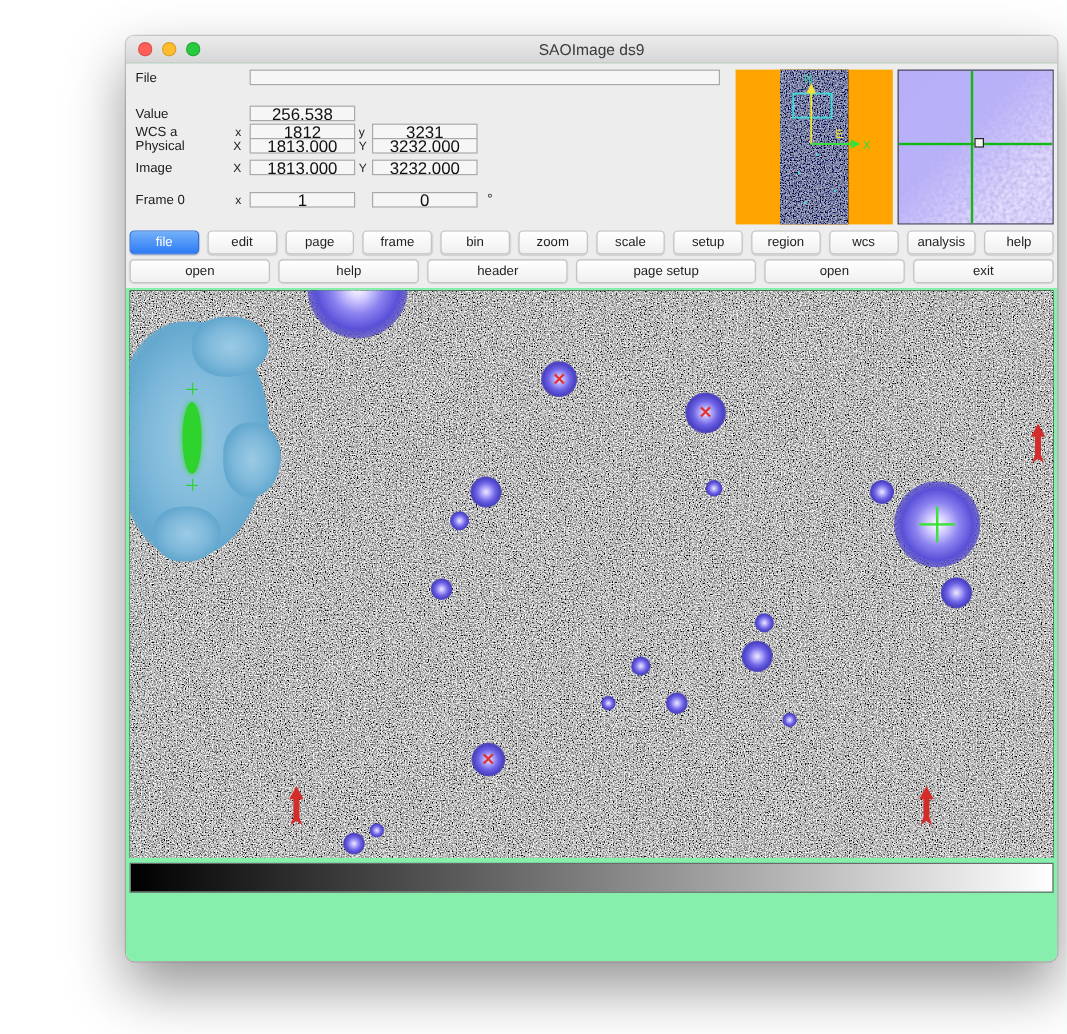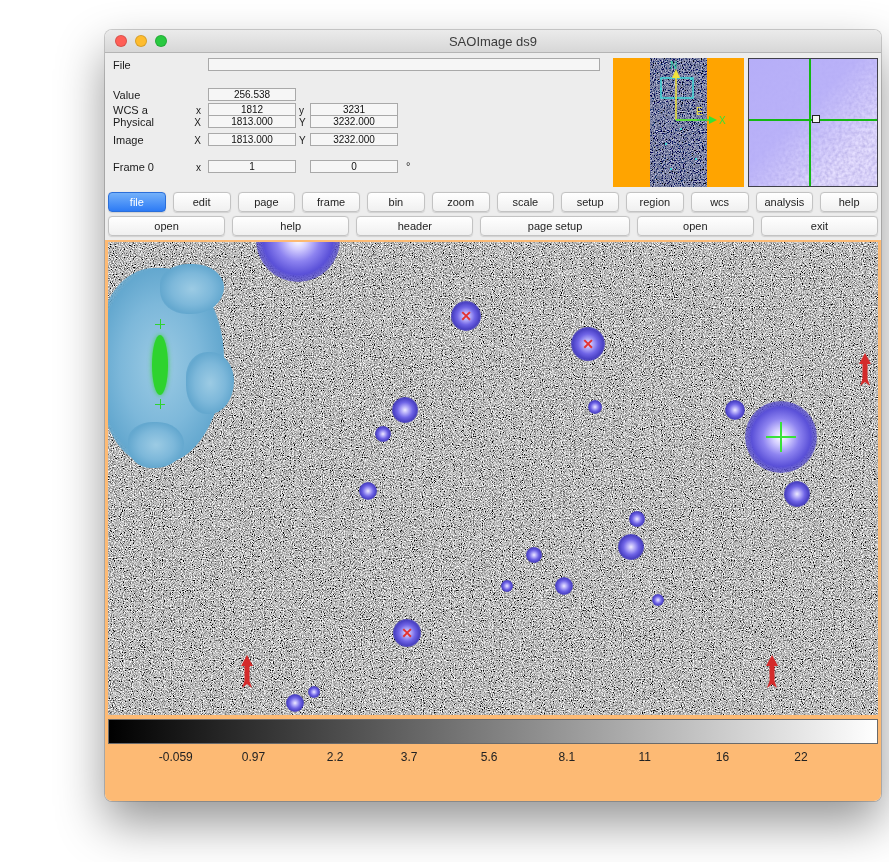--- a/index.html
+++ b/index.html
@@ -14,32 +14,32 @@
   .titlebar {
     height:23px; background:linear-gradient(#ebebeb,#d7d7d7);
     border-bottom:1px solid #b4b4b4; position:relative;
     display:flex; align-items:center; justify-content:center;
   }
   .title { font-size:13px; color:#3b3b3b; }
   .lights { position:absolute; left:10px; top:5px; display:flex; gap:8px; }
   .light { width:12px; height:12px; border-radius:50%; border:0.5px solid rgba(0,0,0,0.15); }
   .light.red { background:#ff5f57; } .light.yellow { background:#febc2e; } .light.green { background:#29c940; }
 
-  .content { position:relative; width:776px; height:748px; background:#fdba74; }
+  .content { position:relative; width:776px; height:748px; background:#86efac; }
   .header-bg { position:absolute; left:0; top:0; width:776px; height:187px; background:#ededed; }
 
   
   .irow { position:absolute; left:0; right:0; height:14px; }
   .ilabel { position:absolute; left:8px; top:1px; font-size:11px; color:#1a1a1a; }
   .xl { position:absolute; left:78px; width:18px; text-align:right; top:2px; font-size:10px; color:#1a1a1a; }
   .yl { position:absolute; left:194px; width:14px; top:2px; font-size:10px; color:#1a1a1a; }
   .deg { position:absolute; left:301px; top:0px; font-size:11px; color:#1a1a1a; }
   .ifield {
     position:absolute; top:0; height:13px; border:1px solid #a9a9a9; background:#f6f6f6;
-    font-size:10px; font-family:inherit; color:#111; padding:0 3px;
+    font-size:14px; font-family:inherit; color:#111; padding:0 3px;
   }
   .long { left:103px; width:392px; }
   .sub1 { left:103px; width:88px; text-align:center; }
   .sub2 { left:205px; width:88px; text-align:center; }
 
   
   .panner { position:absolute; left:508px; top:5px; width:131px; height:129px; background:#ffa400; overflow:hidden; }
   .panner-strip { position:absolute; left:37px; top:0; width:57px; height:129px; background:#14141c; overflow:hidden; }
   .pdot { position:absolute; width:2px; height:2px; background:#45d8d8; }
   .panner svg.compass { position:absolute; left:0; top:0; }
@@ -279,25 +279,14 @@
       </svg>
       <svg class="rarrow" style="left:132px;top:413px" viewBox="0 0 14 34">
         <path d="M7 0 L13 11 L9.5 11 L9.5 26 L12 33 L7 29 L2 33 L4.5 26 L4.5 11 L1 11 Z" fill="#d42b2b"></path>
       </svg>
       <svg class="rarrow" style="left:657px;top:413px" viewBox="0 0 14 34">
         <path d="M7 0 L13 11 L9.5 11 L9.5 26 L12 33 L7 29 L2 33 L4.5 26 L4.5 11 L1 11 Z" fill="#d42b2b"></path>
       </svg>
     </div>
 
     <div class="colorbar"></div>
-    <div class="ticks">
-      <span class="tick" style="left:8.8%">-0.059</span>
-      <span class="tick" style="left:18.9%">0.97</span>
-      <span class="tick" style="left:29.5%">2.2</span>
-      <span class="tick" style="left:39.1%">3.7</span>
-      <span class="tick" style="left:49.5%">5.6</span>
-      <span class="tick" style="left:59.6%">8.1</span>
-      <span class="tick" style="left:69.7%">11</span>
-      <span class="tick" style="left:79.8%">16</span>
-      <span class="tick" style="left:90.0%">22</span>
-    </div>
   </div>
 </div>
 
 </body></html>

